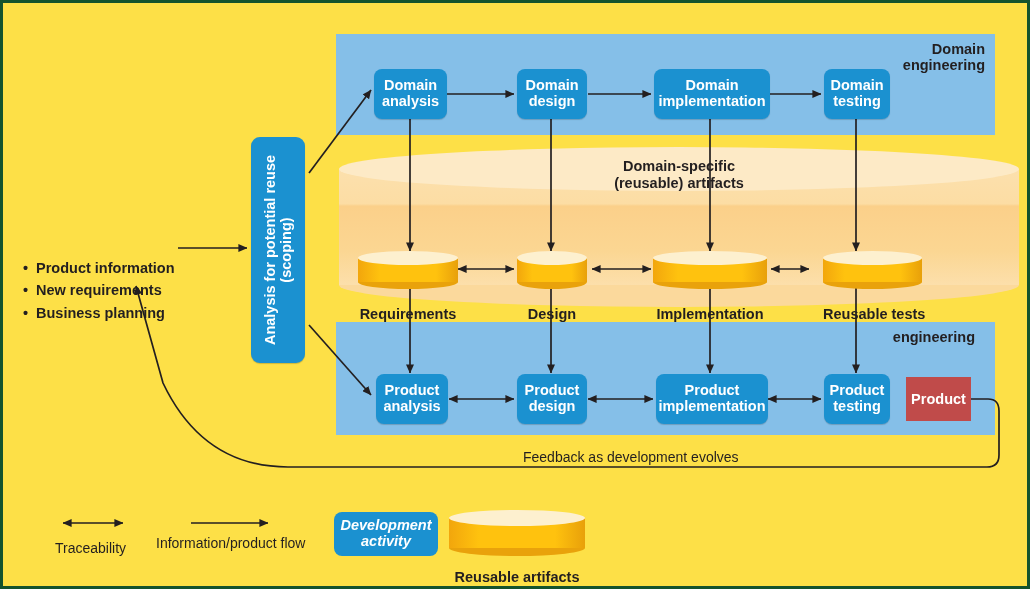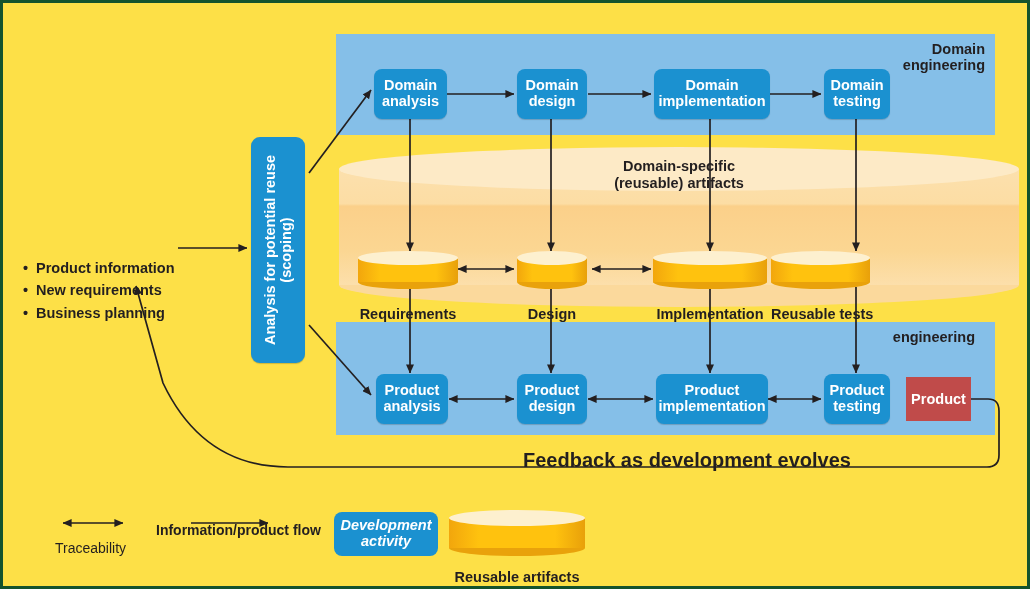--- a/index.html
+++ b/index.html
@@ -111,21 +111,21 @@
     position:absolute;
     color:#231f20;
     font-size:14.5px;
     font-weight:bold;
     line-height:1.55;
   }
   .bullets div{white-space:nowrap;}
   .bullets span.dot{display:inline-block;width:13px;}
   .feedlabel{
     position:absolute;
-    font-size:20px;font-weight:bold;color:#231f20;
+    font-size:14px;font-weight:normal;color:#231f20;
     white-space:nowrap;
     padding-left:8px;
   }
   .legend-text{
     position:absolute;
     font-size:14px;color:#231f20;font-weight:normal;
     white-space:nowrap;
   }
   .legend-actbox{
     position:absolute;
@@ -264,21 +264,21 @@
     <div class="txt">Design</div>
   </div>
 
   <div class="cyl" style="left:650px;top:248px;width:114px;height:38px;">
     <div class="bot"></div>
     <div class="body"></div>
     <div class="top"></div>
     <div class="txt">Implementation</div>
   </div>
 
-  <div class="cyl" style="left:768px;top:248px;width:99px;height:38px;">
+  <div class="cyl" style="left:820px;top:248px;width:99px;height:38px;">
     <div class="bot"></div>
     <div class="body"></div>
     <div class="top"></div>
     <div class="txt">Reusable tests</div>
   </div>
 
   <div class="node actbox" style="left:373px;top:371px;width:72px;height:50px;">
     <div>
       <div>Product</div>
       <div>analysis</div>
@@ -303,21 +303,21 @@
     </div>
   </div>
 
   <div class="productbox" style="left:903px;top:374px;width:65px;height:44px;">
     <span>Product</span>
   </div>
 
   <div class="feedlabel" style="left:512px;top:446px;">Feedback as development evolves</div>
 
   <div class="legend-text" style="left:52px;top:537px;">Traceability</div>
-  <div class="legend-text" style="left:153px;top:519px;font-weight:bold;">Information/product flow</div>
+  <div class="legend-text" style="left:153px;top:532px;">Information/product flow</div>
 
   <div class="legend-actbox" style="left:331px;top:509px;width:104px;height:44px;">
     <div>
       <div>Development</div>
       <div>activity</div>
     </div>
   </div>
 
   <div class="cyl" style="left:446px;top:507px;width:136px;height:46px;border-radius:14px;">
     <div class="bot" style="height:16px;"></div>

